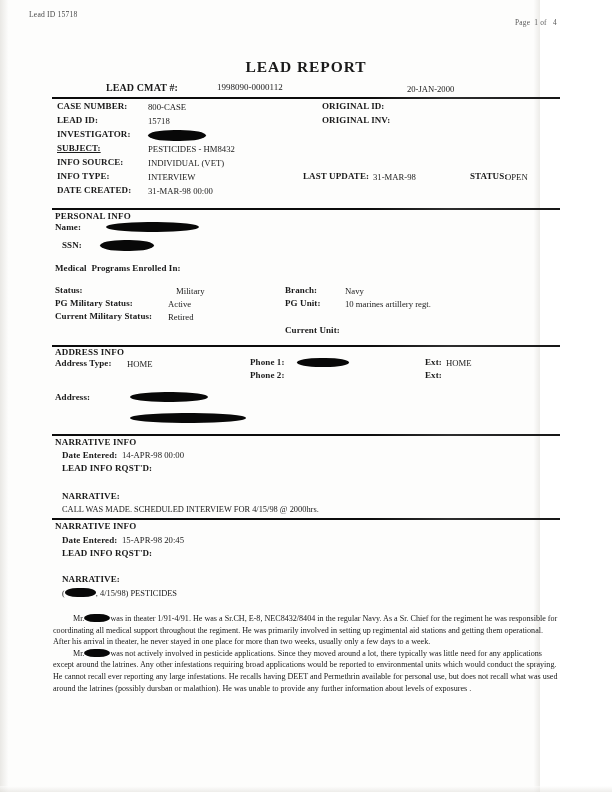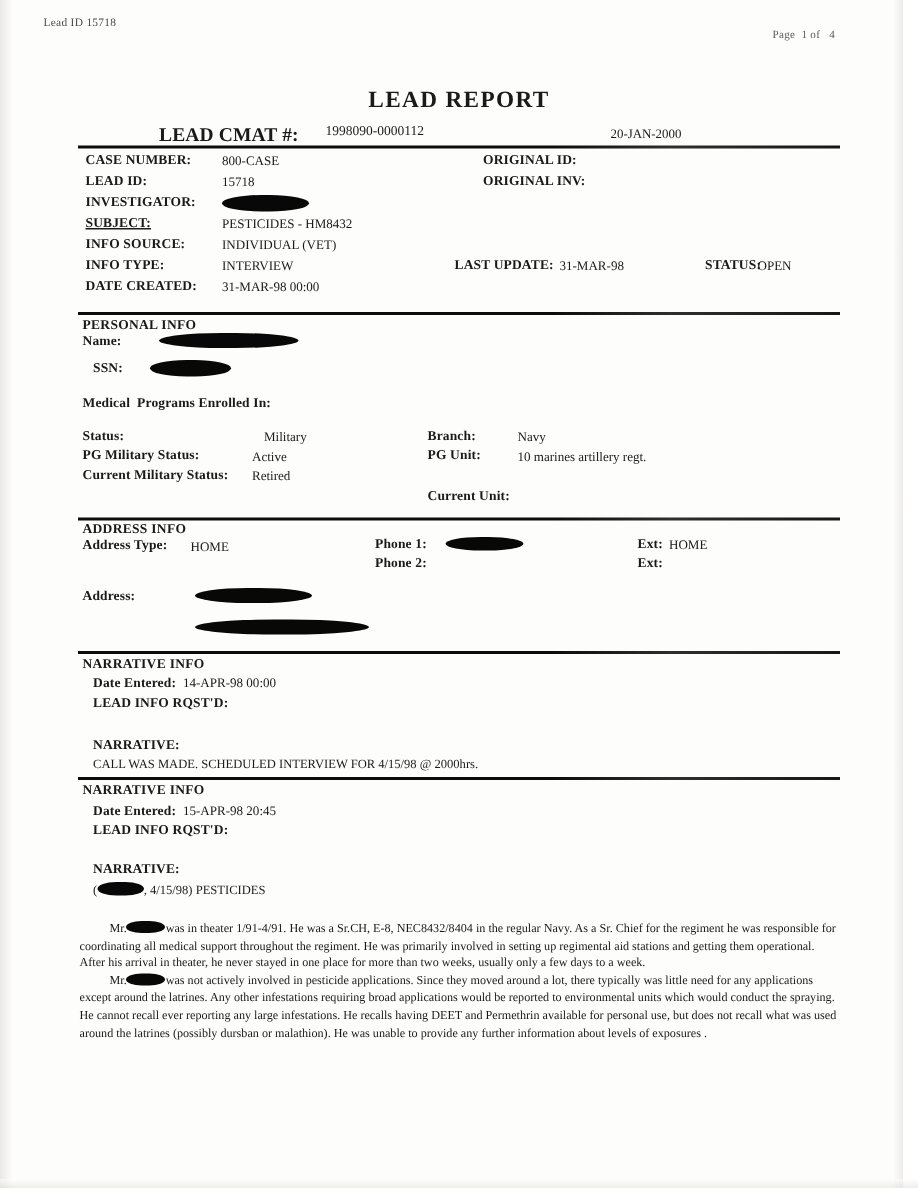--- a/index.html
+++ b/index.html
@@ -14,21 +14,21 @@
     position: relative;
     font-family: "Liberation Serif", "DejaVu Serif", serif;
     color: #1a1a1a;
     overflow: hidden;
   }
 
   
   .page {
     position: absolute;
     inset: 0;
-    width: 602px;
+    width: 540px;
     height: 792px;
     background: #fdfdfc;
   }
 
   
   .scan-edge-left {
     position: absolute;
     left: 0; top: 0;
     width: 9px; height: 792px;
     background: linear-gradient(to right, #d9d7d2, #ffffff);
@@ -79,21 +79,21 @@
 
   .cmat-row {
     position: absolute;
     left: 52px; top: 82px;
     width: 508px;
     height: 13px;
   }
   .cmat-label {
     position: absolute;
     left: 54px; top: 0;
-    font-size: 13px;
+    font-size: 10px;
     font-weight: bold;
     letter-spacing: .1px;
   }
   .cmat-value {
     position: absolute;
     left: 165px; top: 0;
     font-size: 9px;
   }
   .cmat-date {
     position: absolute;

